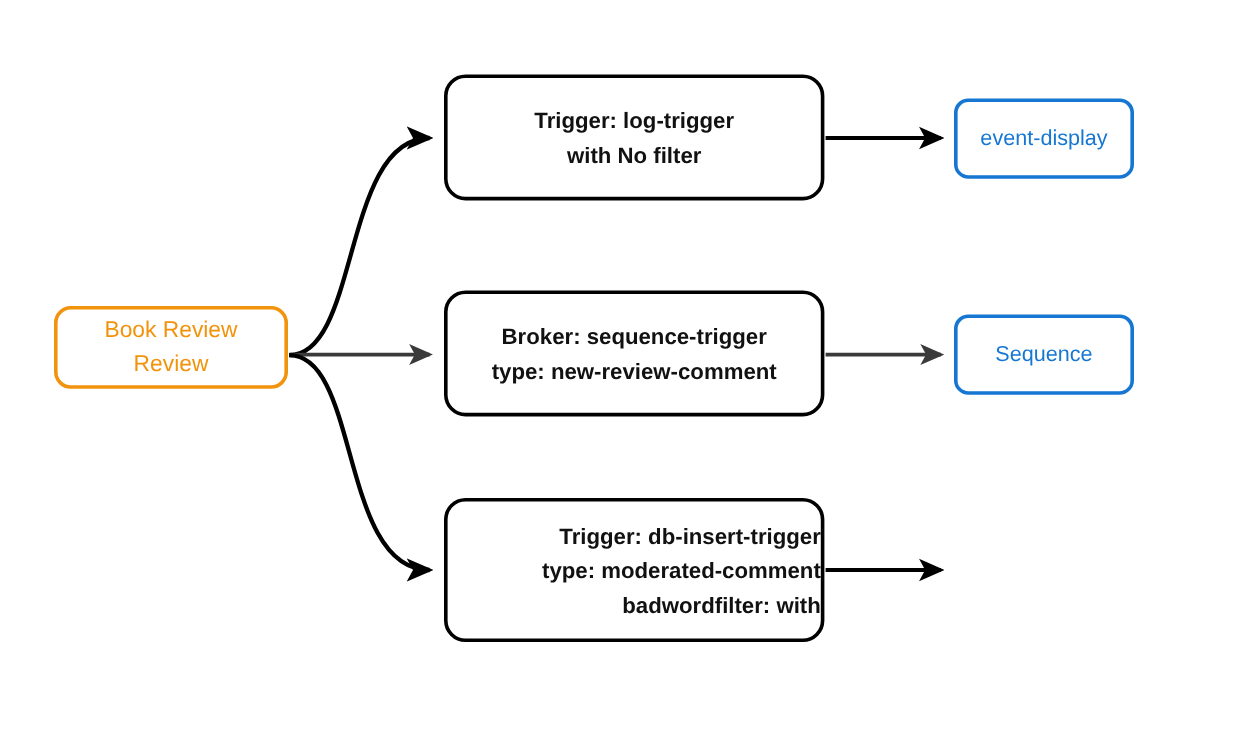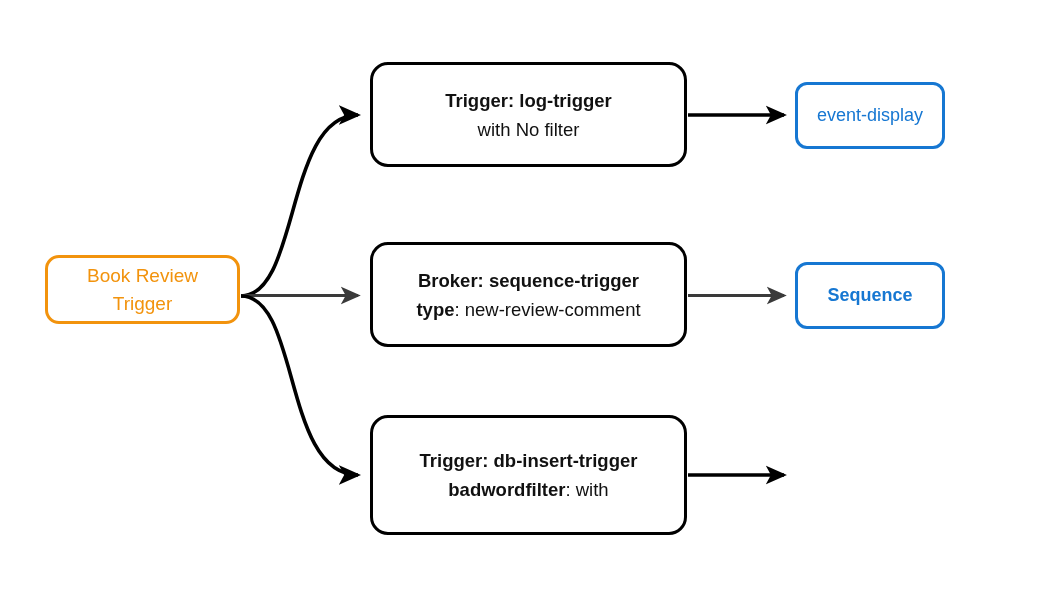--- a/index.html
+++ b/index.html
@@ -69,21 +69,21 @@
     color: #1677D2;
     font-size: 18px;
     line-height: 29px;
   }
 
   .line {
     display: block;
     white-space: nowrap;
   }
   .b { font-weight: bold; }
-  .r { font-weight: normal; }
+  .r { font-weight: bold; }
 </style>
 </head>
 <body>
 
 <div id="diagram-canvas">
 
   <svg id="edge-layer" viewBox="0 0 1043 613" width="1043" height="613" xmlns="http://www.w3.org/2000/svg">
     <defs>
       <marker id="arrow-black" viewBox="0 0 10 10" refX="8.6" refY="5" markerWidth="6.2" markerHeight="6.2" orient="auto-start-reverse">
         <path d="M 0 0.6 L 10 5 L 0 9.4 L 2.4 5 Z" fill="#000000"></path>
@@ -101,52 +101,55 @@
 
     <path d="M 688 115 L 784 115" fill="none" stroke="#000000" stroke-width="3.4" marker-end="url(#arrow-black)"></path>
 
     <path d="M 688 295.5 L 784 295.5" fill="none" stroke="#3A3A3A" stroke-width="3.2" marker-end="url(#arrow-gray)"></path>
 
     <path d="M 688 475 L 784 475" fill="none" stroke="#000000" stroke-width="3.4" marker-end="url(#arrow-black)"></path>
   </svg>
 
   <div class="node node-source" style="left:45px; top:255px; width:195px; height:69px;">
     <span class="line">Book Review</span>
-    <span class="line">Trigger</span>
+    <span class="line">Review</span>
   </div>
 
   <div class="node node-trigger" style="left:370px; top:62px; width:317px; height:105px;">
     <span class="line">
       <span class="b">Trigger: log-trigger</span><span class="r"></span>
     </span>
     <span class="line">
       <span class="b"></span><span class="r">with No filter</span>
     </span>
   </div>
 
   <div class="node node-trigger" style="left:370px; top:242px; width:317px; height:105px;">
     <span class="line">
       <span class="b">Broker: sequence-trigger</span><span class="r"></span>
     </span>
     <span class="line">
       <span class="b">type</span><span class="r">: new-review-comment</span>
     </span>
   </div>
 
-  <div class="node node-trigger" style="left:370px; top:415px; width:317px; height:120px;">
+  <div class="node node-trigger" style="left:370px; top:415px; width:317px; height:120px;align-items:flex-end;">
     <span class="line">
       <span class="b">Trigger: db-insert-trigger</span><span class="r"></span>
+    </span>
+    <span class="line">
+      <span class="b">type</span><span class="r">: moderated-comment</span>
     </span>
     <span class="line">
       <span class="b">badwordfilter</span><span class="r">: with</span>
     </span>
   </div>
 
   <div class="node node-sink" style="left:795px; top:82px; width:150px; height:67px;">
     <span class="line">event-display</span>
   </div>
 
-  <div class="node node-sink" style="left:795px; top:262px; width:150px; height:67px;font-weight:bold;">
+  <div class="node node-sink" style="left:795px; top:262px; width:150px; height:67px;">
     <span class="line">Sequence</span>
   </div>
 
 
 </div>
 
 </body></html>

